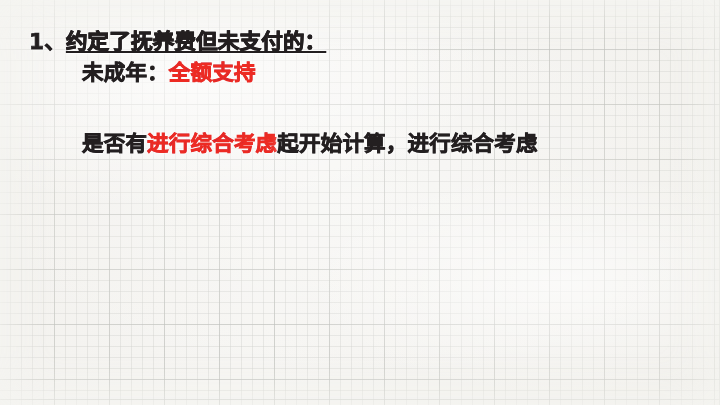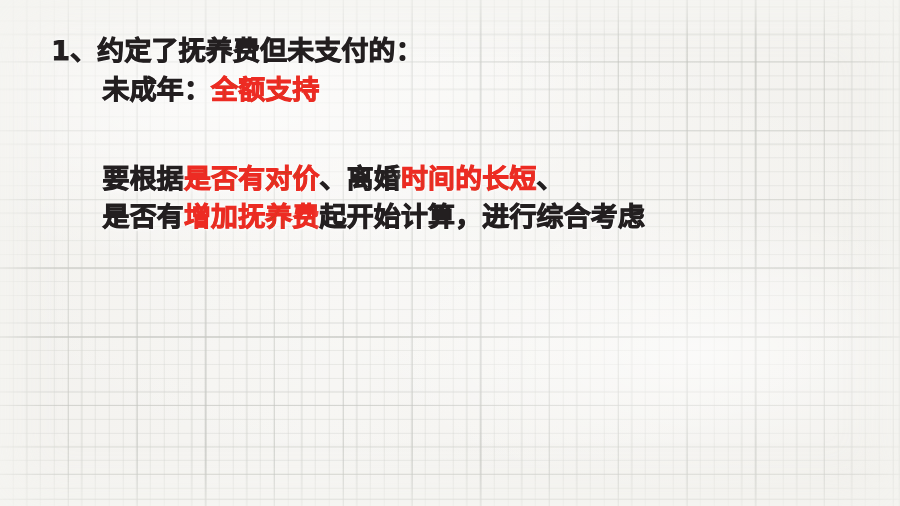--- a/index.html
+++ b/index.html
@@ -65,25 +65,25 @@
     font-size:21.5px;
     line-height:31px;
     letter-spacing:0.2px;
     color:#231f20;
     -webkit-text-stroke:0.75px #231f20;
     text-shadow:
        0 0 3px rgba(255,255,255,0.95),
        0 0 6px rgba(255,255,255,0.85),
        1px 1px 0 rgba(255,255,255,0.55);
   }
-  .line.lead{padding-left:41px;}
+  .line.lead{padding-left:29px;text-decoration:underline;}
   .line.sub{padding-left:82px;}
   .num{display:inline-block;}
   .red{
-    color:#4d7c0f;
+    color:#701a75;
     -webkit-text-stroke:0.75px #ed2b23;
   }
   .gap{height:20px;}
 </style>
 </head>
 <body>
 
 <div id="stage">
 
   <div id="paper-grid"></div>
@@ -93,18 +93,17 @@
   <div id="content">
       <div class="block">
         <div class="line lead"><span class="num">1、</span><span>约定了抚养费但未支付的：</span></div>
         <div class="line sub"><span>未成年：</span><span class="red">全额支持</span></div>
       </div>
       <div class="gap"></div>
       <div class="block">
       </div>
       <div class="gap"></div>
       <div class="block">
-        <div class="line sub"><span>要根据</span><span class="red">是否有对价</span><span>、离婚</span><span class="red">时间的长短</span><span>、</span></div>
-        <div class="line sub"><span>是否有</span><span class="red">增加抚养费</span><span>起开始计算，进行综合考虑</span></div>
+        <div class="line sub"><span>是否有</span><span class="red">进行综合考虑</span><span>起开始计算，进行综合考虑</span></div>
       </div>
     </div>
 
 </div>
 
 </body></html>

